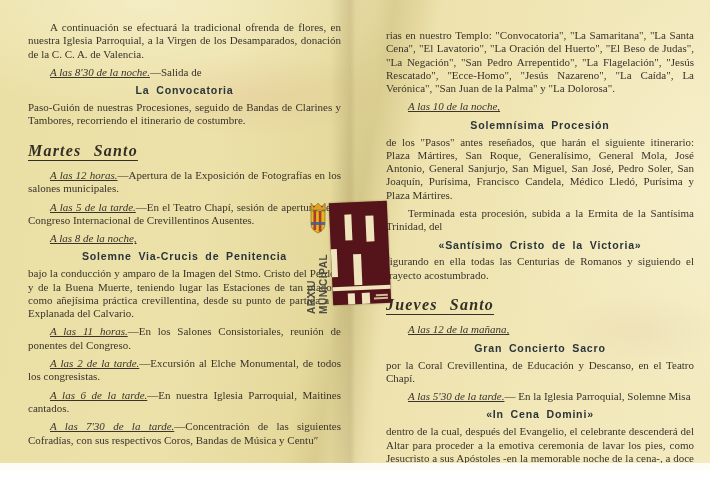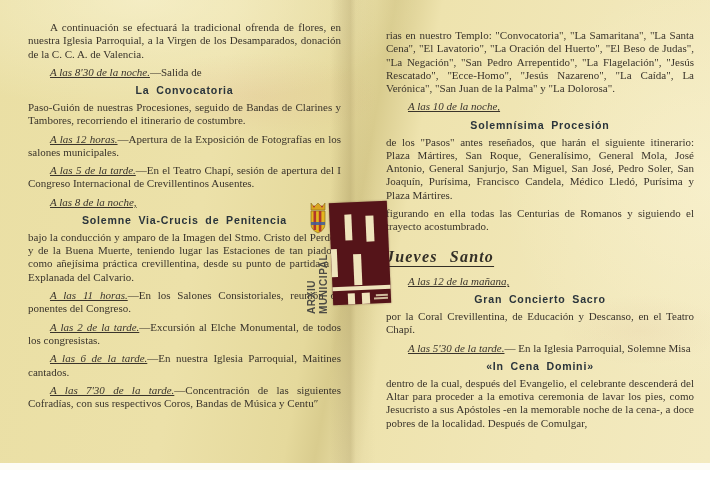--- a/index.html
+++ b/index.html
@@ -58,35 +58,38 @@
 <div class="scan">
   <div class="paper"></div>
   <div class="paper-tail"></div>
   <div class="crease"></div>
 
   <div class="page left">
       <p class="para indent">A continuación se efectuará la tradicional ofrenda de flores, en nuestra Iglesia Parroquial, a la Virgen de los Desamparados, donación de la C. C. A. de Valencia.</p>
       <p class="para indent"><span class="time">A las 8'30 de la noche.</span>—Salida de</p>
       <p class="event-title">La Convocatoria</p>
       <p class="para">Paso-Guión de nuestras Procesiones, seguido de Bandas de Clarines y Tambores, recorriendo el itinerario de costumbre.</p>
+      <h2 class="day-heading">Martes Santo</h2>
       <p class="para indent"><span class="time">A las 12 horas.</span>—Apertura de la Exposición de Fotografías en los salones municipales.</p>
       <p class="para indent"><span class="time">A las 5 de la tarde.</span>—En el Teatro Chapí, sesión de apertura del I Congreso Internacional de Crevillentinos Ausentes.</p>
       <p class="para indent"><span class="time">A las 8 de la noche,</span></p>
       <p class="event-title">Solemne Via-Crucis de Penitencia</p>
       <p class="para">bajo la conducción y amparo de la Imagen del Stmo. Cristo del Perdón y de la Buena Muerte, teniendo lugar las Estaciones de tan piadosa como añejísima práctica crevillentina, desde su punto de partida a la Explanada del Calvario.</p>
       <p class="para indent"><span class="time">A las 11 horas.</span>—En los Salones Consistoriales, reunión de ponentes del Congreso.</p>
       <p class="para indent"><span class="time">A las 2 de la tarde.</span>—Excursión al Elche Monumental, de todos los congresistas.</p>
       <p class="para indent"><span class="time">A las 6 de la tarde.</span>—En nuestra Iglesia Parroquial, Maitines cantados.</p>
       <p class="para indent"><span class="time">A las 7'30 de la tarde.</span>—Concentración de las siguientes Cofradías, con sus respectivos Coros, Bandas de Música y Centu″</p>
     </div>
   <div class="page right">
       <p class="para">rias en nuestro Templo: "Convocatoria", "La Samaritana", "La Santa Cena", "El Lavatorio", "La Oración del Huerto", "El Beso de Judas", "La Negación", "San Pedro Arrepentido", "La Flagelación", "Jesús Rescatado", "Ecce-Homo", "Jesús Nazareno", "La Caída", La Verónica", "San Juan de la Palma" y "La Dolorosa".</p>
       <p class="para indent"><span class="time">A las 10 de la noche,</span></p>
       <p class="event-title">Solemnísima Procesión</p>
       <p class="para">de los "Pasos" antes reseñados, que harán el siguiente itinerario: Plaza Mártires, San Roque, Generalísimo, General Mola, José Antonio, General Sanjurjo, San Miguel, San José, Pedro Soler, San Joaquín, Purísima, Francisco Candela, Médico Lledó, Purísima y Plaza Mártires.</p>
+      <p class="para indent">Terminada esta procesión, subida a la Ermita de la Santísima Trinidad, del</p>
+      <p class="event-title">«Santísimo Cristo de la Victoria»</p>
       <p class="para">figurando en ella todas las Centurias de Romanos y siguiendo el trayecto acostumbrado.</p>
       <h2 class="day-heading">Jueves Santo</h2>
       <p class="para indent"><span class="time">A las 12 de la mañana,</span></p>
       <p class="event-title">Gran Concierto Sacro</p>
       <p class="para">por la Coral Crevillentina, de Educación y Descanso, en el Teatro Chapí.</p>
       <p class="para indent"><span class="time">A las 5'30 de la tarde.</span>— En la Iglesia Parroquial, Solemne Misa</p>
       <p class="event-title">«In Cena Domini»</p>
       <p class="para">dentro de la cual, después del Evangelio, el celebrante descenderá del Altar para proceder a la emotiva ceremonia de lavar los pies, como Jesucristo a sus Apóstoles -en la memorable noche de la cena-, a doce pobres de la localidad. Después de Comulgar,</p>
     </div>
 

